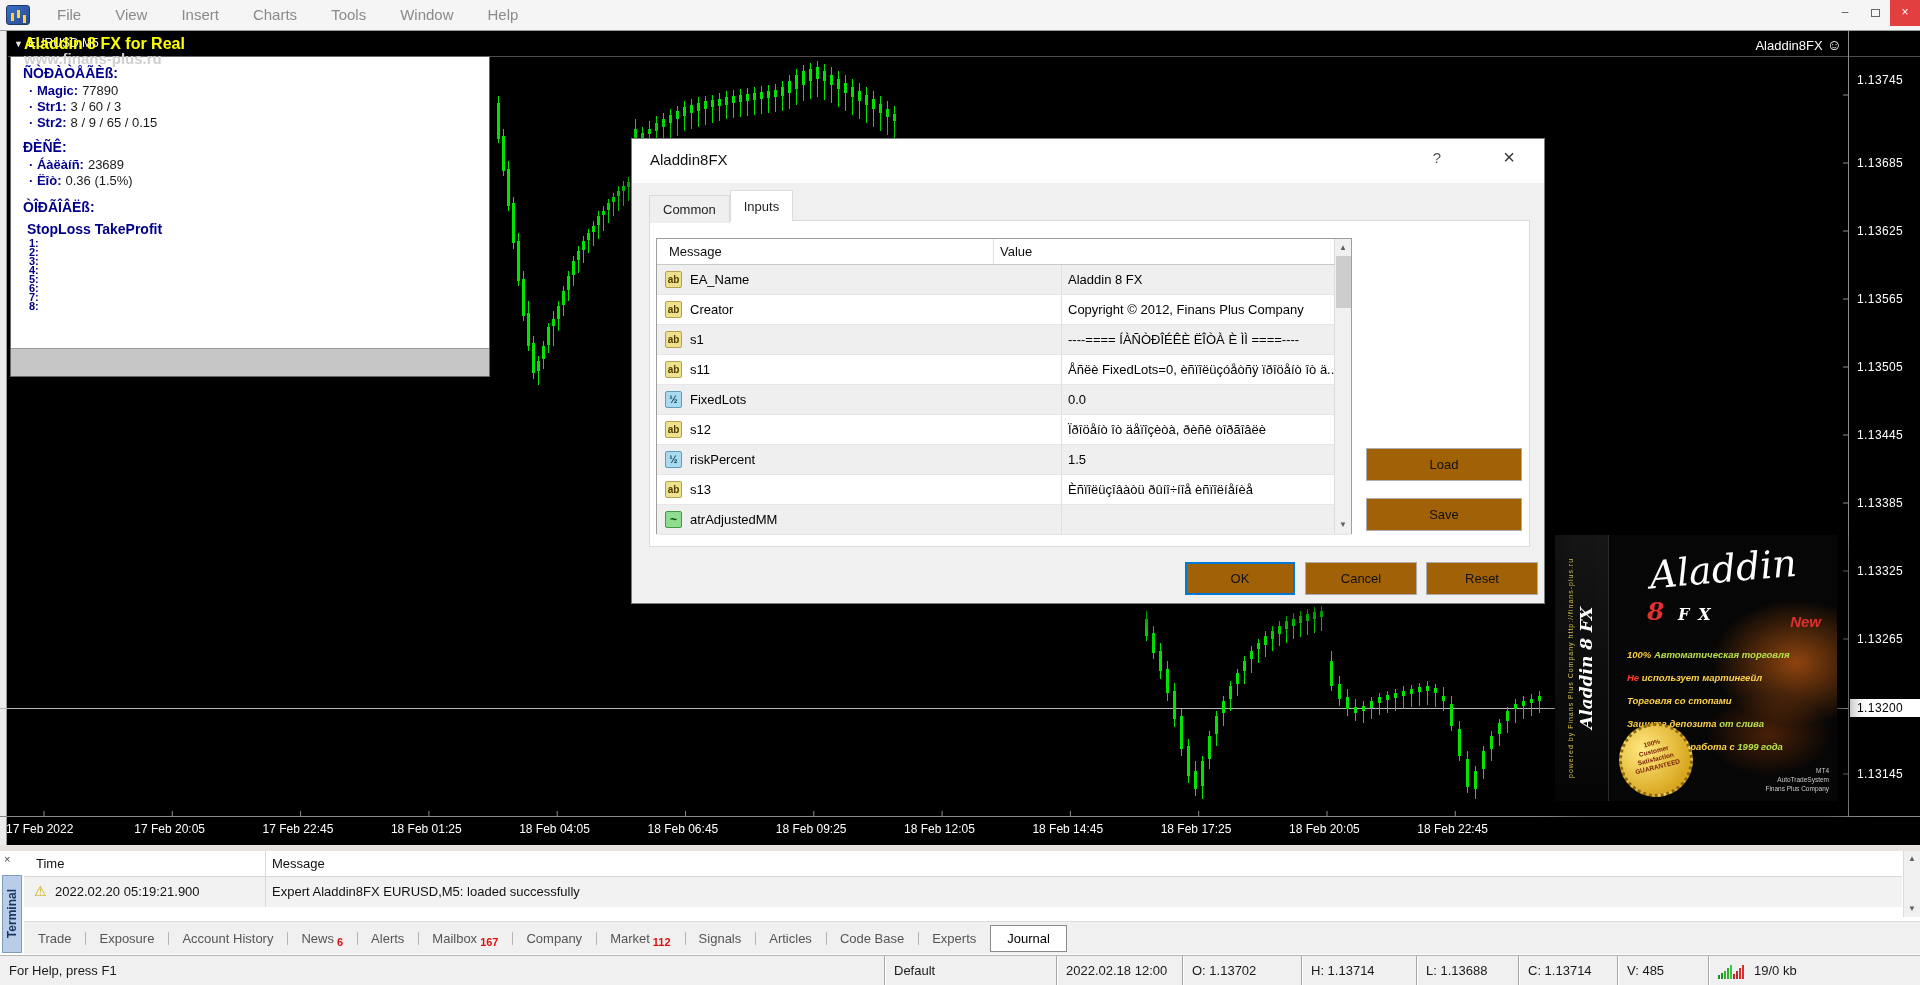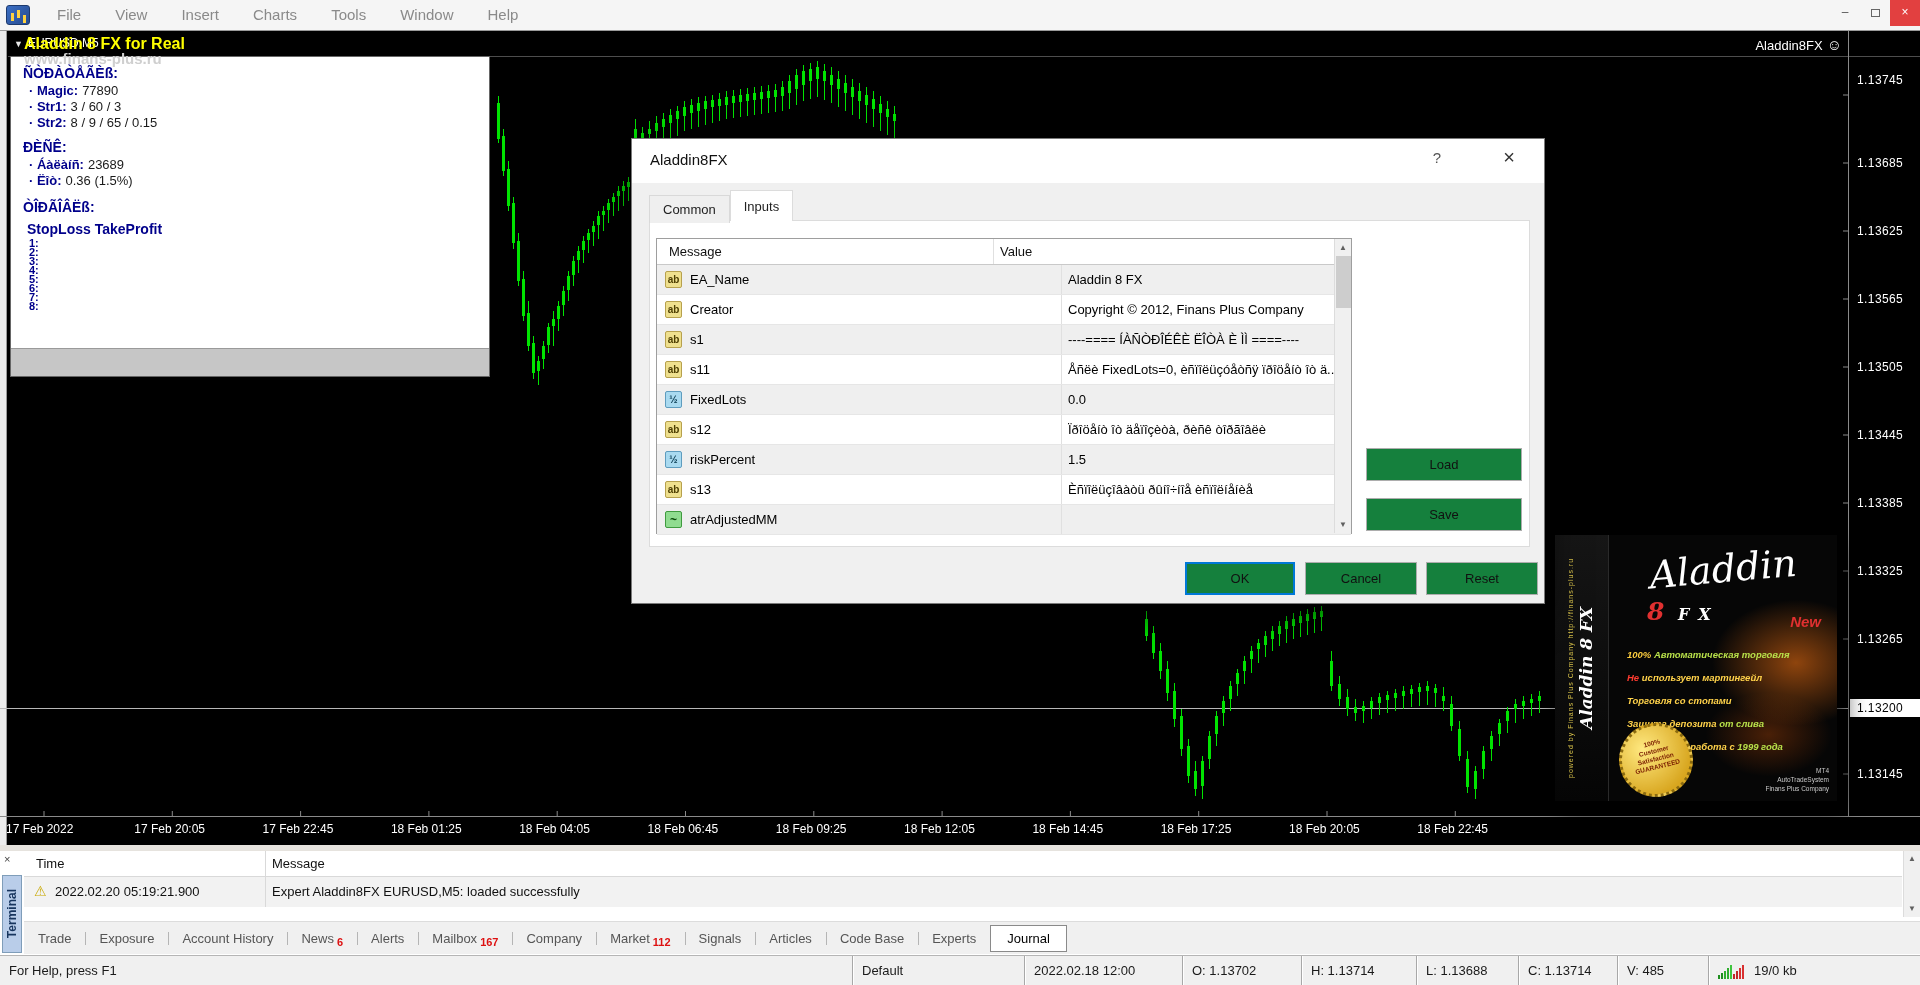--- a/index.html
+++ b/index.html
@@ -72,21 +72,21 @@
   .prow .c2 { flex:1; padding-left:6px; width:320px; overflow:hidden; white-space:nowrap; }
   .picon { width:17px; height:17px; margin:0 8px 0 8px; border-radius:2px; font-size:10px; font-weight:bold;
            text-align:center; line-height:16px; flex:0 0 17px; }
   .picon.string { background:#efe08e; border:1px solid #b7a14e; color:#4d3e00; }
   .picon.number { background:#a9daf0; border:1px solid #5e9cbe; color:#06384e; }
   .picon.bool   { background:#90dc90; border:1px solid #3f9b3f; color:#0a4d0a; font-size:12px; }
   .pscroll { position:absolute; right:0; top:0; width:17px; height:294px; background:#f0f0f0; border-left:1px solid #dcdcdc; }
   .pscroll .arr { height:17px; text-align:center; font-size:8px; color:#606060; line-height:17px; }
   .pscroll .thumb { position:absolute; left:1px; top:17px; width:15px; height:52px; background:#cdcdcd; }
   .pscroll .arr.down { position:absolute; bottom:0; width:100%; }
-  .btn { position:absolute; height:33px; background:#15803d; border:1px solid #adadad; font-size:13px;
+  .btn { position:absolute; height:33px; background:#a16207; border:1px solid #adadad; font-size:13px;
          color:#111; text-align:center; line-height:31px; }
   .btn.default { border:2px solid #0078d7; line-height:29px; }
   .btn-load  { left:734px; top:309px; width:156px; }
   .btn-save  { left:734px; top:359px; width:156px; }
   .btn-ok    { left:553px; top:423px; width:110px; }
   .btn-cancel{ left:673px; top:423px; width:112px; }
   .btn-reset { left:794px; top:423px; width:112px; }
 
   
   .product-box { position:absolute; left:1555px; top:535px; width:282px; height:266px; z-index:5; display:flex;
@@ -666,21 +666,21 @@
       <div class="ttab"><span>Articles</span></div>
       <div class="ttab"><span>Code Base</span></div>
       <div class="ttab"><span>Experts</span></div>
       <div class="ttab active"><span>Journal</span></div>
     </div>
 </div>
 
 <div class="statusbar">
   <div class="sb-help">For Help, press F1</div>
   <div class="sb-cell" style="width:172px">Default</div>
-  <div class="sb-cell" style="width:158px">2022.02.18 12:00</div>
+  <div class="sb-cell" style="width:126px">2022.02.18 12:00</div>
   <div id="sb-ohlc" style="display:flex">
       <div class="sb-cell" style="width: 119px;">O: 1.13702</div>
       <div class="sb-cell" style="width: 115px;">H: 1.13714</div>
       <div class="sb-cell" style="width: 102px;">L: 1.13688</div>
       <div class="sb-cell" style="width: 99px;">C: 1.13714</div>
     </div>
   <div class="sb-cell" style="width:91px">V: 485</div>
   <div class="sb-cell sb-traffic" style="width:212px">
     <svg width="30" height="16">
       <rect x="0" y="12" width="2" height="4" fill="#1f8f1f"></rect>

